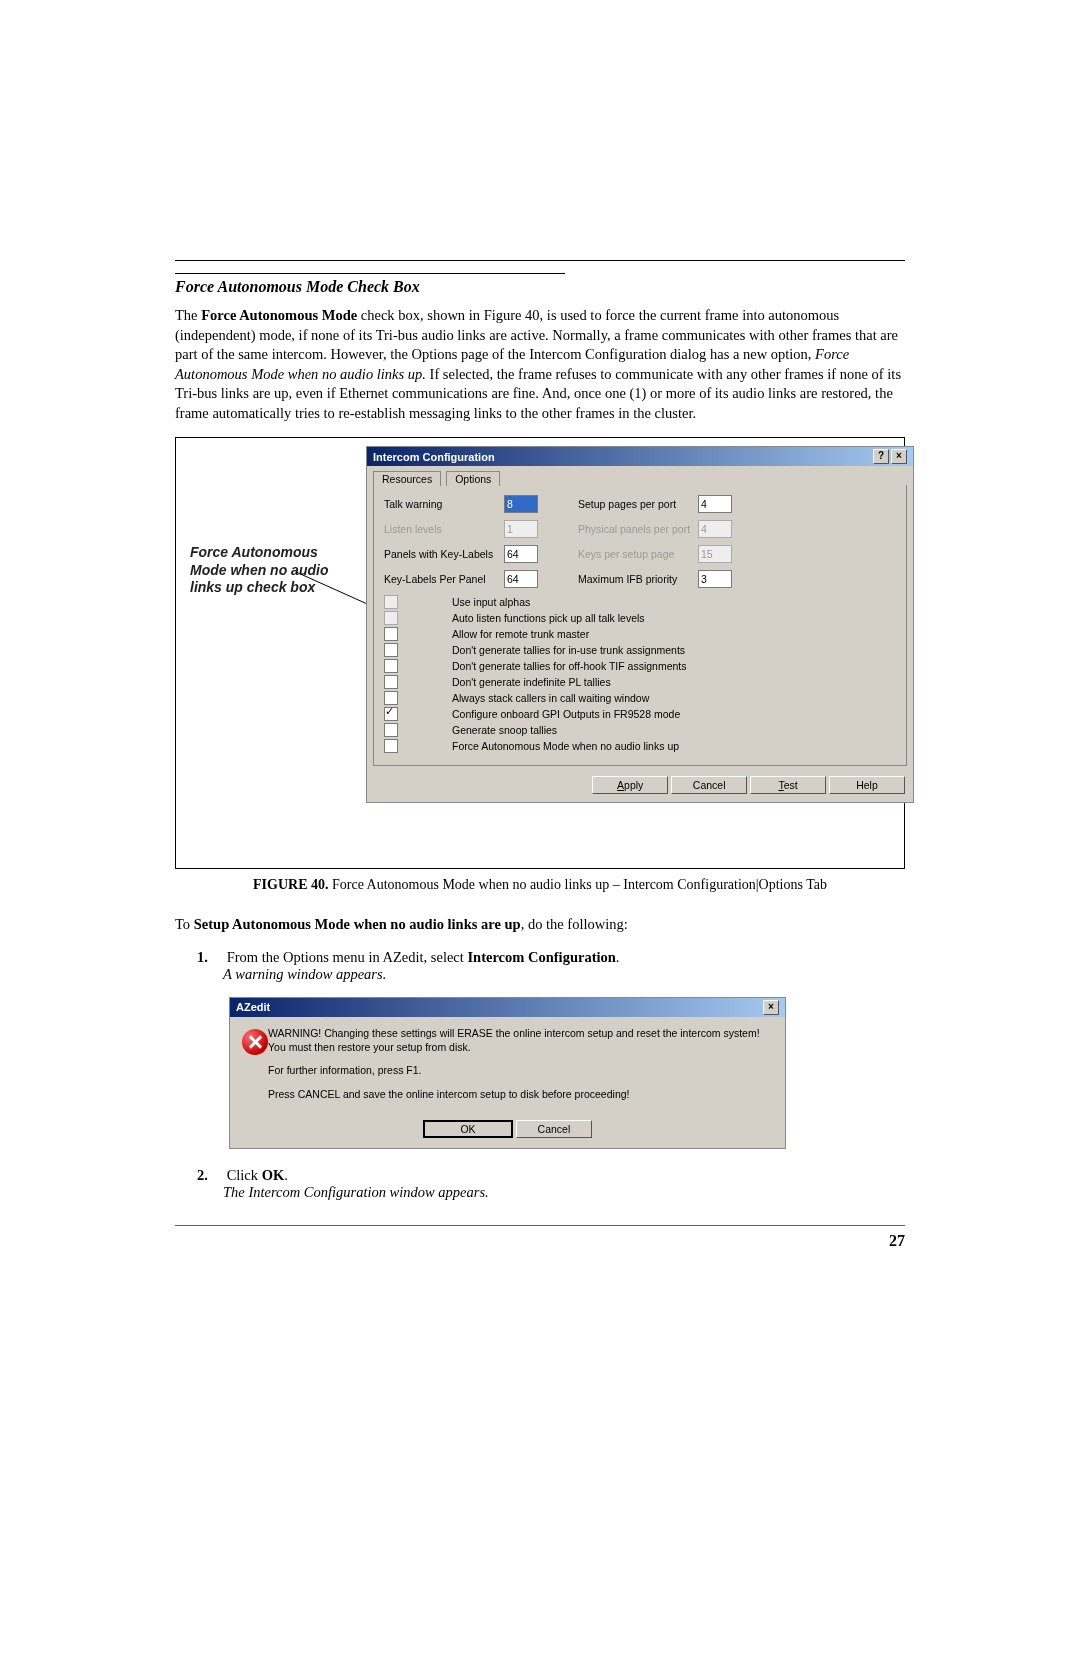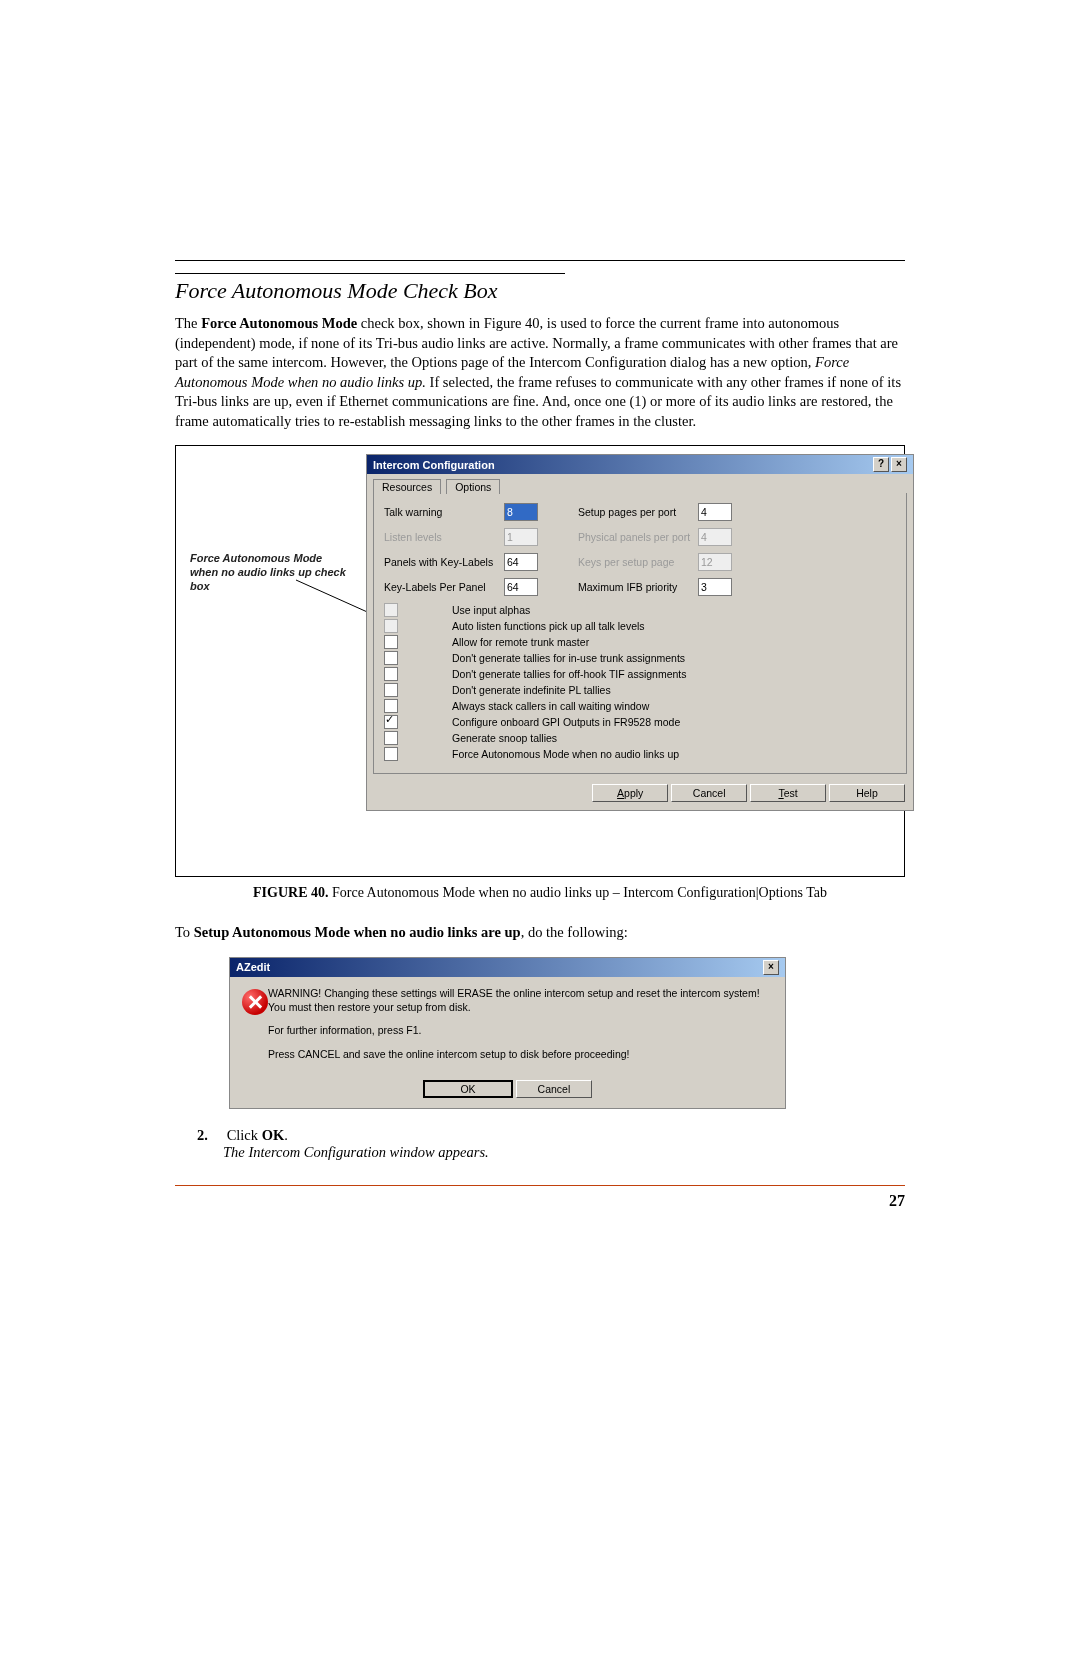--- a/index.html
+++ b/index.html
@@ -18,43 +18,43 @@
     margin-bottom: 12px;
   }
   .short-rule {
     width: 390px;
     border-top: 1px solid #000;
     margin-top: 6px;
     margin-bottom: 4px;
   }
   .section-title {
     font-style: italic;
-    font-size: 22px;
+    font-size: 16px;
     margin: 0 0 10px 0;
-    font-weight: normal;
+    font-weight: bold;
   }
   .body-text {
     font-size: 14.5px;
     line-height: 1.35;
     margin: 0 0 14px 0;
   }
   .figure-box {
     border: 1px solid #000;
     margin: 10px 0 8px 0;
     height: 430px;
     position: relative;
     background: #fff;
   }
   .annotation {
     position: absolute;
     left: 14px;
     top: 106px;
     width: 160px;
     font-family: Arial, Helvetica, sans-serif;
-    font-size: 11px;
+    font-size: 14px;
     font-weight: bold;
     font-style: italic;
     color: #222;
     line-height: 1.25;
   }
   
   .dialog {
     position: absolute;
     left: 190px;
     top: 8px;
@@ -218,21 +218,21 @@
           <span class="num dis">1</span>
           <span class="spacer"></span>
           <span class="lbl dis">Physical panels per port</span>
           <span class="num dis">4</span>
         </div>
         <div class="grid-row">
           <span class="lbl">Panels with Key-Labels</span>
           <span class="num">64</span>
           <span class="spacer"></span>
           <span class="lbl dis">Keys per setup page</span>
-          <span class="num dis">12</span>
+          <span class="num dis">15</span>
         </div>
         <div class="grid-row">
           <span class="lbl">Key-Labels Per Panel</span>
           <span class="num">64</span>
           <span class="spacer"></span>
           <span class="lbl">Maximum IFB priority</span>
           <span class="num">3</span>
         </div>
 
         <div class="cb-row">
@@ -287,20 +287,27 @@
   </div>
 
   <div class="figure-caption">
     <span class="bold">FIGURE 40.</span><span> Force Autonomous Mode when no audio links up – Intercom Configuration|Options Tab</span>
   </div>
 
   <p class="body-text">
     <span>To </span><span class="bold">Setup Autonomous Mode when no audio links are up</span><span>, do the following:</span>
   </p>
 
+  <div class="steps" style="margin-left:22px;">
+    <p style="margin:0 0 4px 0;">
+      <span class="step-num">1.</span>
+      <span>From the Options menu in AZedit, select </span><span class="bold">Intercom Configuration</span><span>.</span><br>
+      <span style="display:inline-block;width:26px;"></span><span class="italic">A warning window appears.</span>
+    </p>
+  </div>
 
   <div class="warn-wrap">
     <div class="warn">
       <div class="titlebar">
         <span>AZedit</span>
         <span class="tb-btns">
             <span class="tb-btn">×</span>
           </span>
       </div>
       <div class="warn-body">

